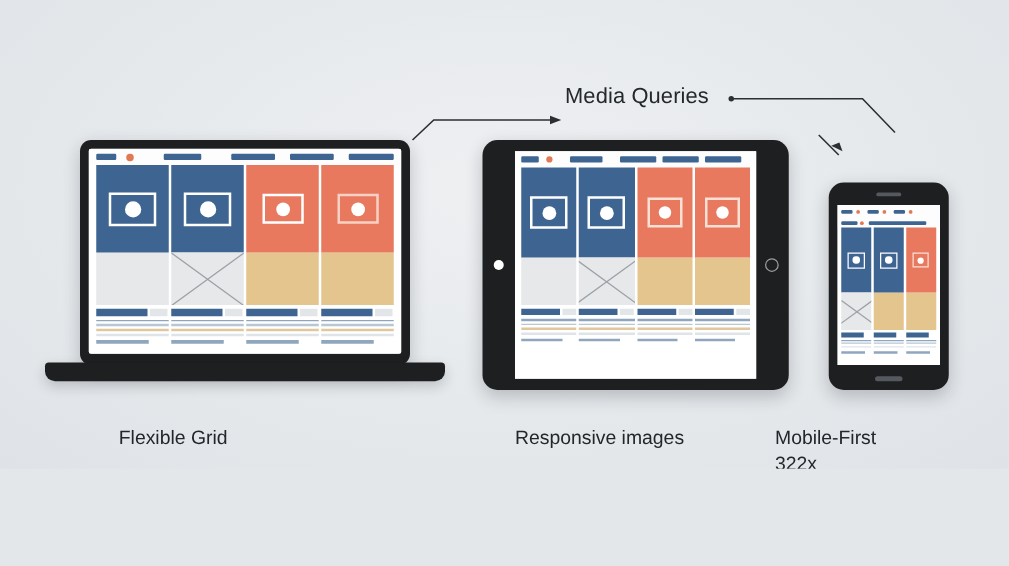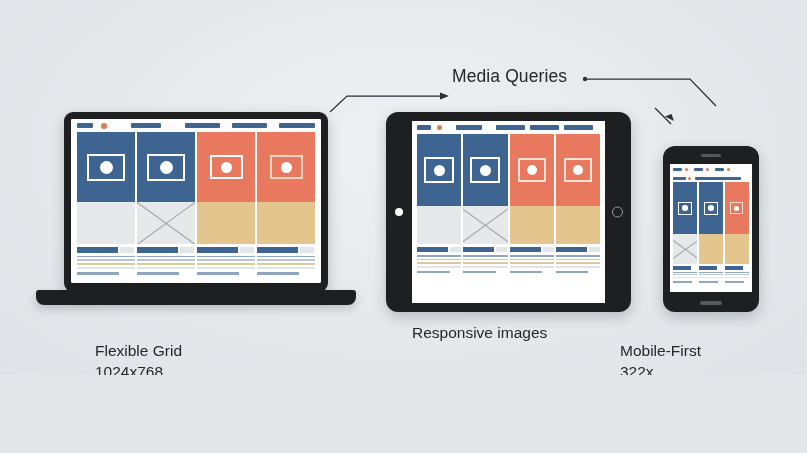--- a/index.html
+++ b/index.html
@@ -56,21 +56,21 @@
   }
   .caption .cap-title {
     display: block;
     font-size: 15.5px;
   }
   .caption .cap-dims {
     display: block;
     font-size: 15.5px;
   }
   #caption-laptop { left: 95px;  top: 341px; width: 200px; }
-  #caption-tablet { left: 412px; top: 323px; width: 200px; }
+  #caption-tablet { left: 412px; top: 341px; width: 200px; }
   #caption-phone  { left: 620px; top: 341px; width: 200px; }
 
   
   .wire {
     position: absolute;
     inset: 0;
     background: #ffffff;
     display: flex;
     flex-direction: column;
     overflow: hidden;
@@ -570,21 +570,20 @@
               <div class="line dark" style="height:2px;margin-top:2.4px;width:78%;"></div>
             </div>
           </div>
         </div>
       </div>
     </div>
   </div>
 
   <div class="caption" id="caption-laptop">
     <span class="cap-title">Flexible Grid</span>
-    <span class="cap-dims">1024x768</span>
   </div>
   <div class="caption" id="caption-tablet">
     <span class="cap-title">Responsive images</span>
   </div>
   <div class="caption" id="caption-phone">
     <span class="cap-title">Mobile-First</span>
     <span class="cap-dims">322x</span>
   </div>
 
 </div>

